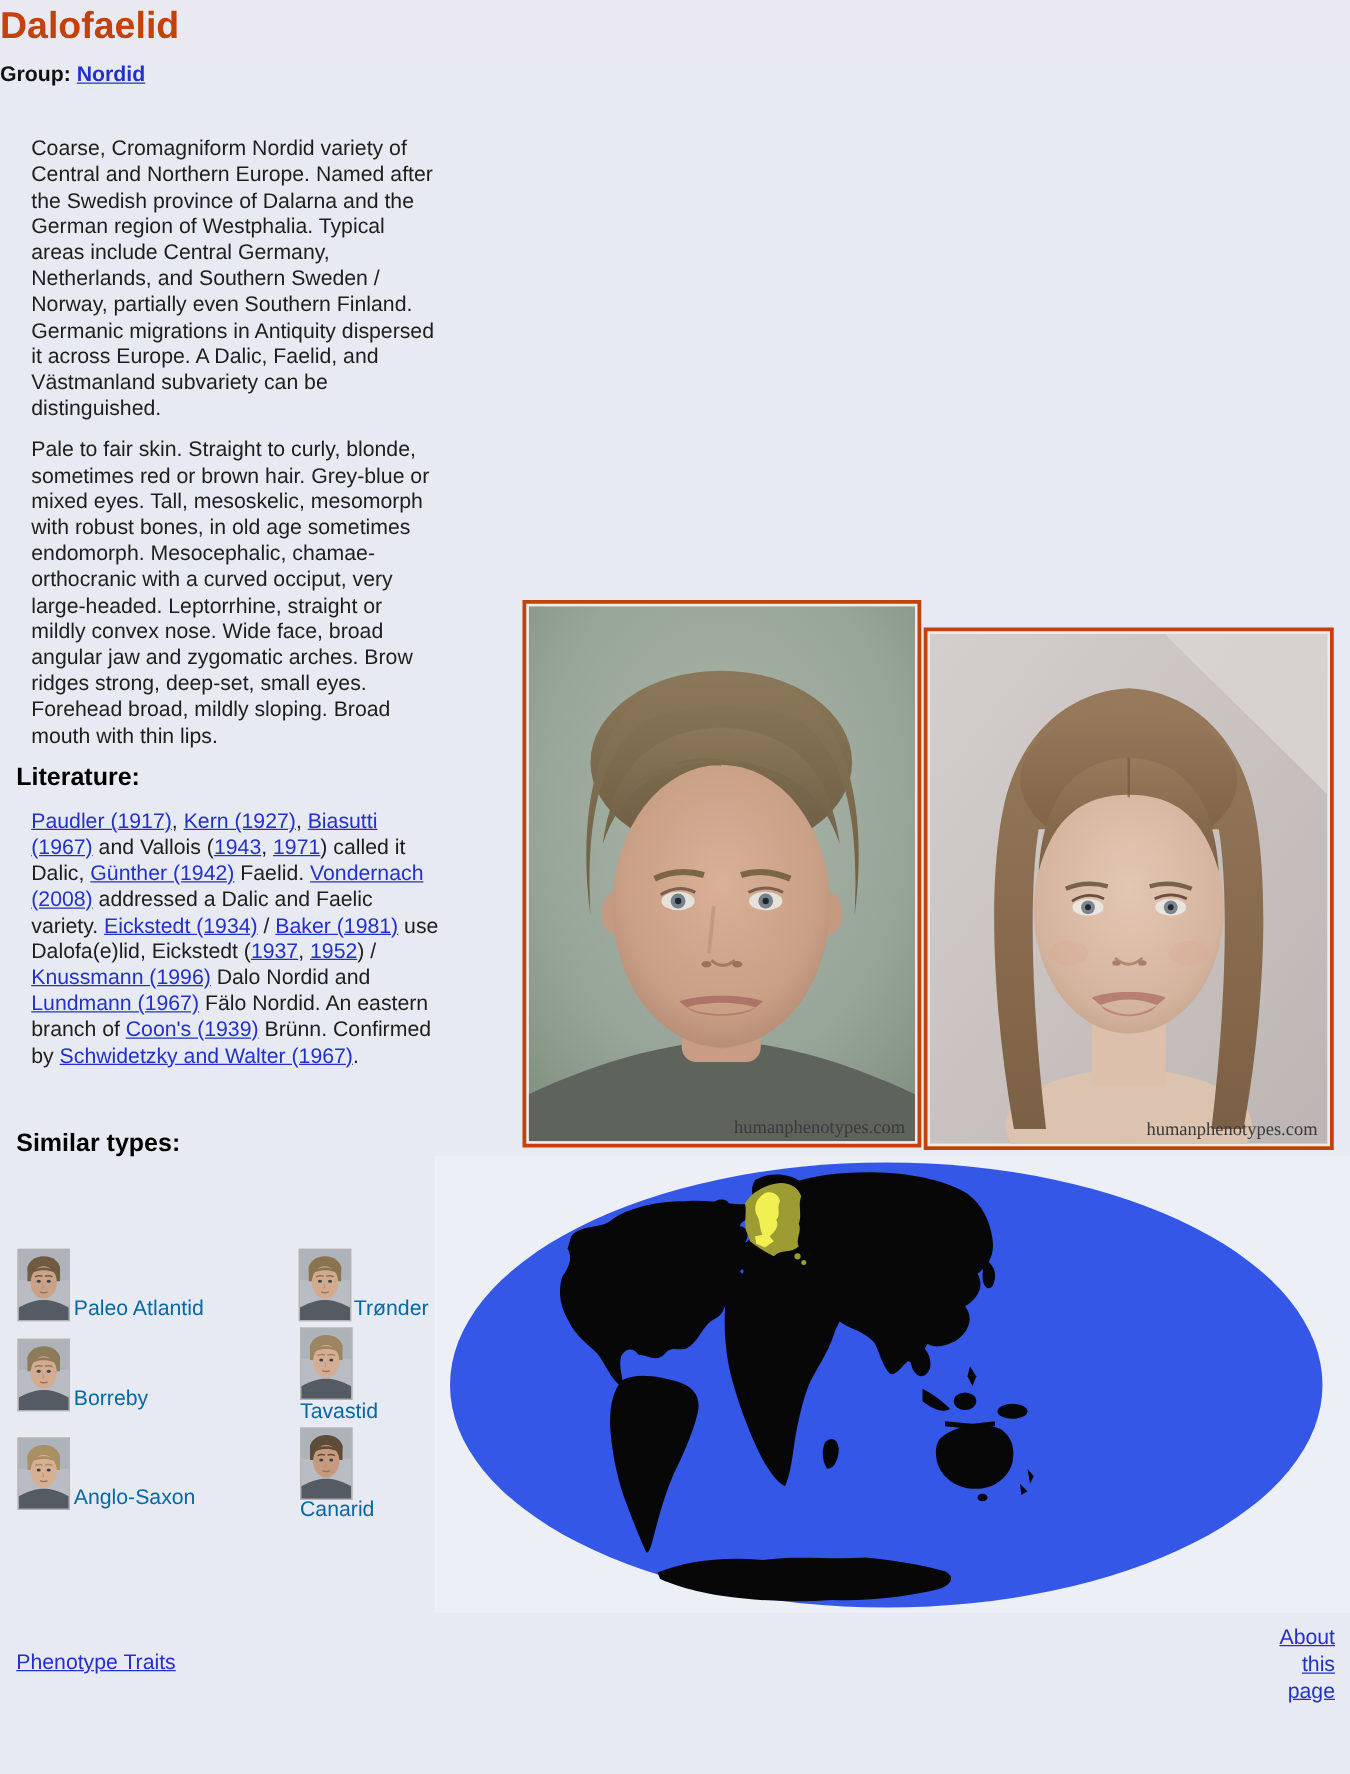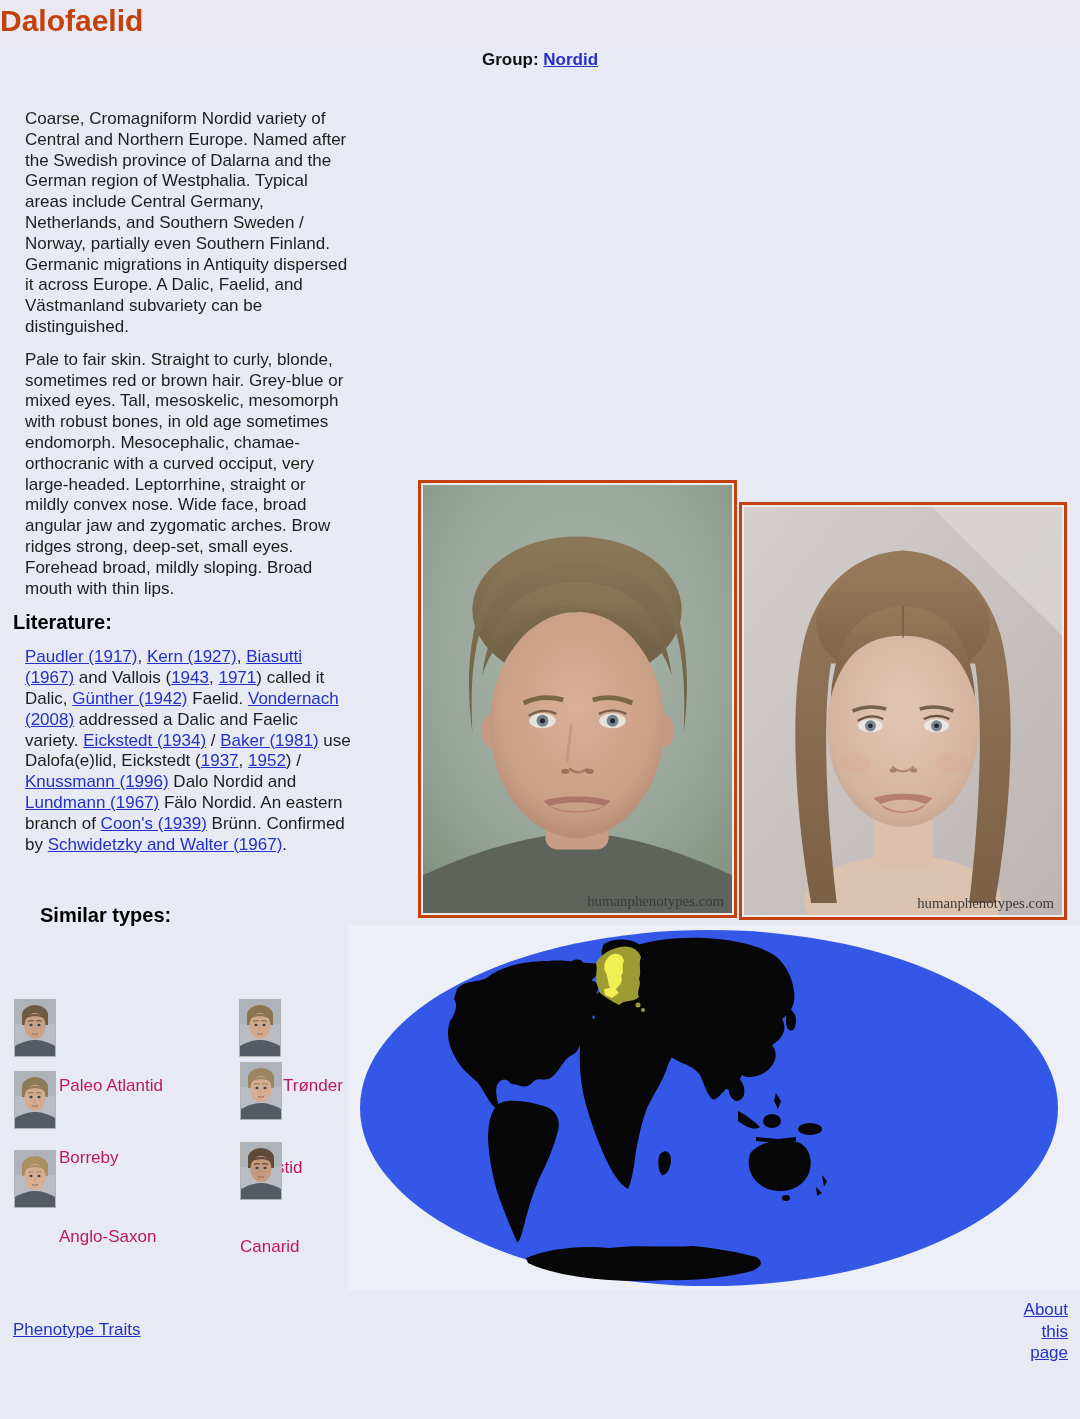--- a/index.html
+++ b/index.html
@@ -12,38 +12,38 @@
     color:#1d1d1d;
     overflow:hidden;
   }
   .top-band{ position:absolute; left:0; top:0; width:1080px; height:46px; background:#eae9f2; }
   .page-title{
     position:absolute; left:0; top:4px; width:1080px;
     text-align:left; font-size:30px; font-weight:bold; color:#c2410c;
   }
   .group-line{
     position:absolute; left:0; top:50px; width:1080px;
-    text-align:center; font-size:17px; font-weight:bold; color:#121212;
+    font-size:17px; font-weight:bold; color:#121212;
   }
   a{ color:var(--link); text-decoration:underline; cursor:pointer; }
   .group-line a{ font-weight:bold; }
 
   .col{ position:absolute; left:13px; top:109px; width:339px; }
   .col h2, .similar-heading{
     font-size:20px; font-weight:bold; color:#000; margin:0 0 13px 0;
   }
   .col p{ font-size:17px; line-height:20.8px; margin:0 0 12px 12px; }
   .col h2.mt{ margin-top:2px; }
 
-  .similar-heading{ position:absolute; left:13px; top:904px;margin-left:27px; }
+  .similar-heading{ position:absolute; left:13px; top:904px; }
 
   .sim-grid{ position:absolute; left:0; top:990px; width:349px; height:245px; }
   .sim-thumb{ position:absolute; width:42px; height:58px; border:1px solid #b3b3b3; background:#b9bcc2; }
   .sim-thumb svg{ display:block; }
-  .sim-label{ position:absolute; font-size:17px; color:#be185d; white-space:nowrap;margin-top:39px; }
+  .sim-label{ position:absolute; font-size:17px; color:#0369a1; white-space:nowrap; }
   .st0{left:14px;top:9px}   .sl0{left:59px;top:47px}
   .st1{left:239px;top:9px}  .sl1{left:283px;top:47px}
   .st2{left:14px;top:81px}  .sl2{left:59px;top:119px}
   .st3{left:240px;top:72px} .sl3{left:240px;top:129px}
   .st4{left:14px;top:160px} .sl4{left:59px;top:198px}
   .st5{left:240px;top:152px}.sl5{left:240px;top:208px}
 
   .map-panel{ position:absolute; left:348px; top:925px; width:732px; height:365px; background:#edeff6; }
   .map-panel svg{ display:block; }
 

